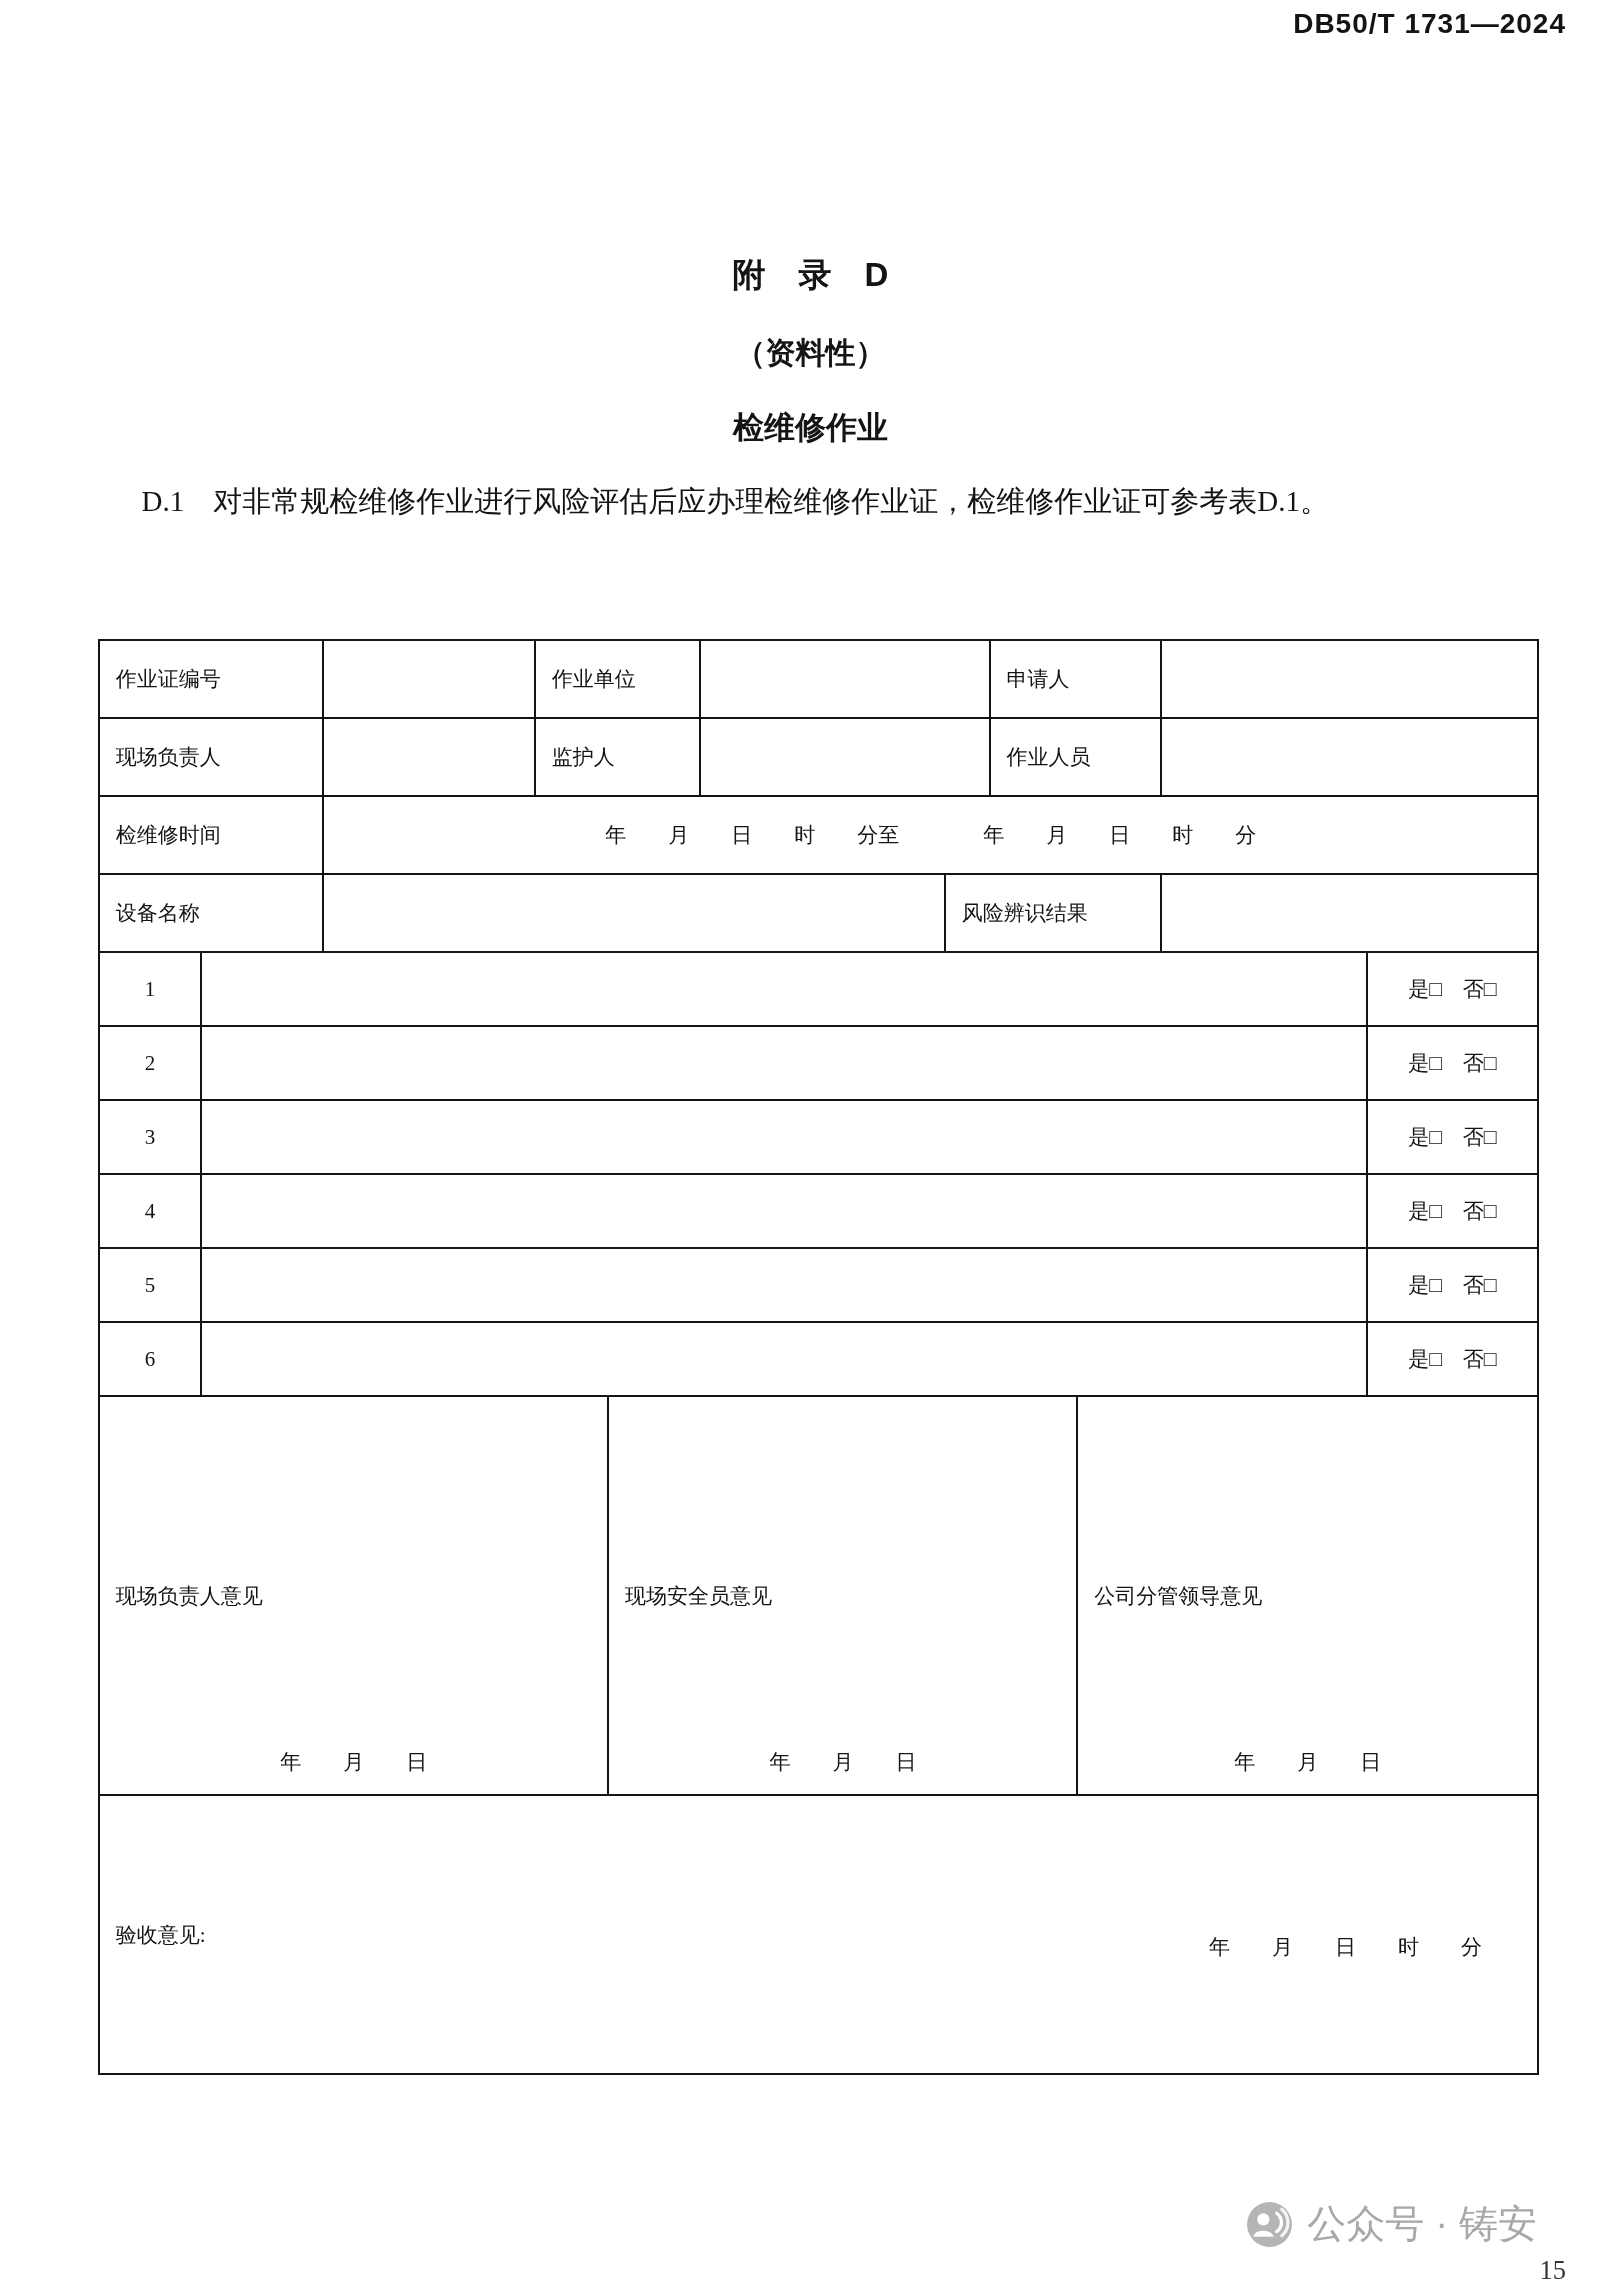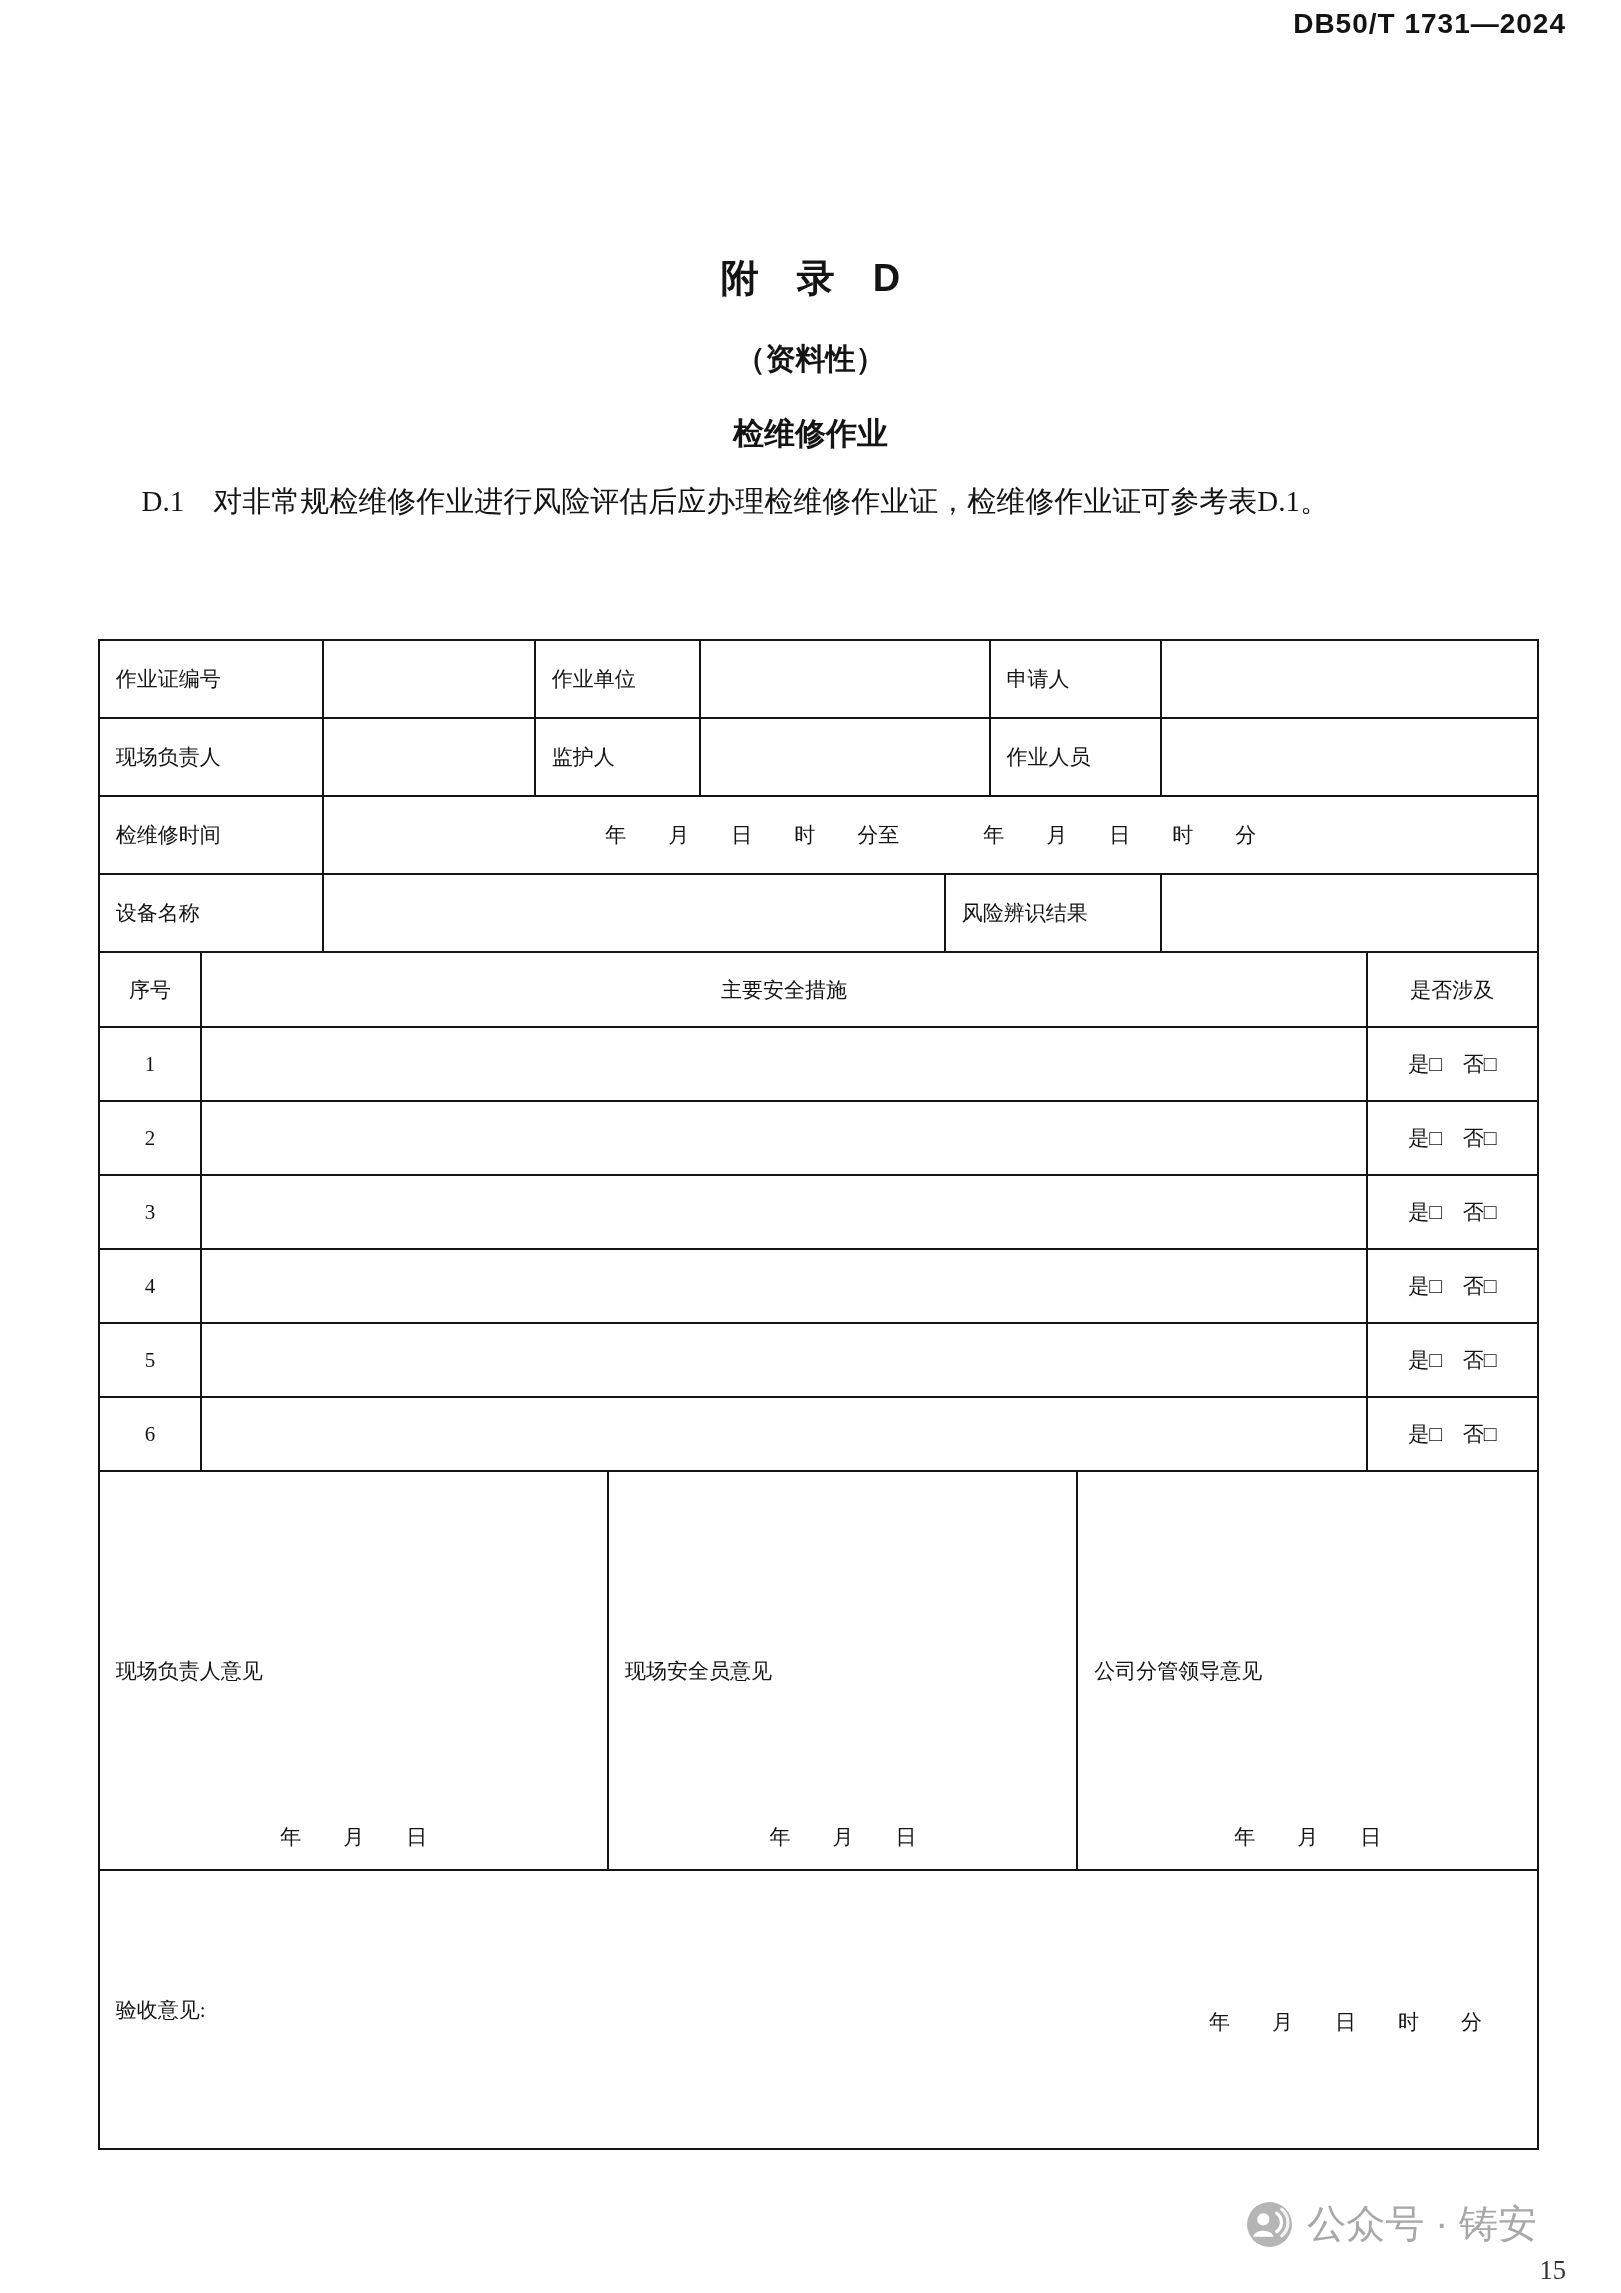--- a/index.html
+++ b/index.html
@@ -16,21 +16,21 @@
     position:absolute;top:7.8px;right:55px;
     font-family:"Liberation Sans","DejaVu Sans",sans-serif;
     font-weight:700;font-size:28px;letter-spacing:1px;margin-left:33px;
   }
   .titles{
     position:absolute;top:253px;left:0;right:0;
     text-align:center;
     font-family:"Liberation Sans","DejaVu Sans",sans-serif;
     font-weight:700;
   }
-  .t-appendix{font-size:38px;margin:0;}
+  .t-appendix{font-size:33px;margin:0;}
   .t-type{font-size:30px;margin:35px 0 0 0;}
   .t-name{font-size:31px;margin:33px 0 0 0;}
   .clause{
     position:absolute;top:482px;left:98px;right:82px;
     font-size:29px;line-height:1.35;
     text-indent:1.5em;margin:0;
   }
   .table-caption{
     position:absolute;top:549px;left:0;right:0;
     text-align:center;
@@ -131,25 +131,20 @@
         <td colspan="2" class="lbl">检维修时间</td>
         <td colspan="9" class="ctr">年　　月　　日　　时　　分至　　　　年　　月　　日　　时　　分</td>
       </tr>
       <tr class="info">
         <td colspan="2" class="lbl">设备名称</td>
         <td colspan="4"></td>
         <td colspan="3" class="lbl tight">风险辨识结果</td>
         <td colspan="2"></td>
       </tr>
 
-      <tr class="hdr">
-        <td class="tight">序号</td>
-        <td colspan="9">主要安全措施</td>
-        <td class="tight">是否涉及</td>
-      </tr>
 
       <tr class="meas">
         <td class="ctr">1</td>
         <td colspan="9"></td>
         <td class="ctr tight">是□　否□</td>
       </tr>
       <tr class="meas">
         <td class="ctr">2</td>
         <td colspan="9"></td>
         <td class="ctr tight">是□　否□</td>

